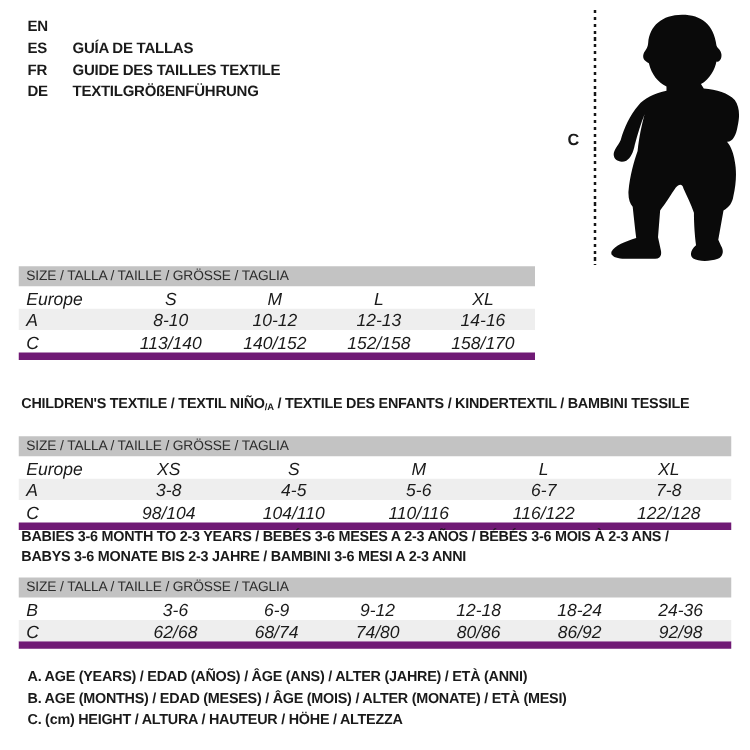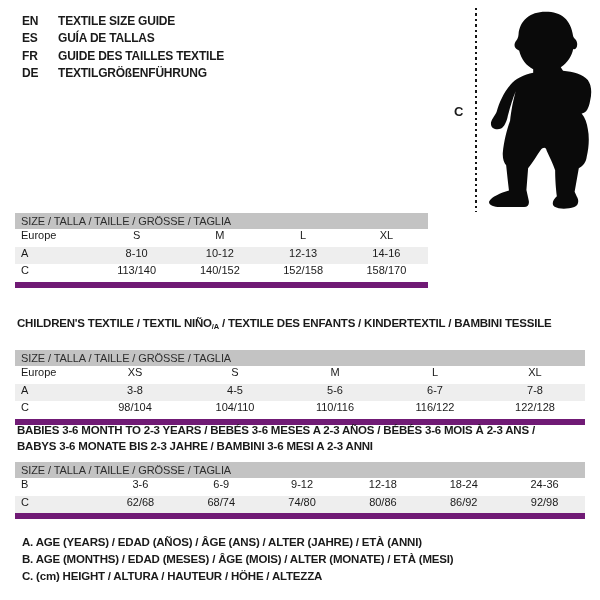--- a/index.html
+++ b/index.html
@@ -39,39 +39,38 @@
   #sec-babies h2 { line-height:15.5px; margin-bottom:8px; }
   .sub { font-size:7.5px; vertical-align:-2px; }
 
   .table { border-bottom:6px solid #701a75; }
   .w-junior { width:413px; }
   .w-full   { width:570px; }
   .t-bar {
     height:16px; line-height:16px; background:#c3c3c3;
     font-size:11px; color:#2d2d2d; padding-left:6px; letter-spacing:-0.1px;
   }
-  .t-row { display:flex; height:17.5px; align-items:flex-start; font-size:11px; }
+  .t-row { display:flex; height:17.5px; align-items:flex-end; font-size:14px;font-style:italic; }
   .t-row.shade { background:#eeeeee; }
   .t-label { padding-left:6px; }
   .lbl-junior   .t-label { width:80px; }
   .lbl-children .t-label { width:70px; }
   .lbl-babies   .t-label { width:85px; }
   .t-cell { flex:1 1 0; text-align:center; }
 
   
   .footnotes { position:absolute; left:22px; top:534px; }
   .footnote { font-size:11.5px; font-weight:700; letter-spacing:-0.2px; line-height:17px; white-space:nowrap; }
 </style>
 </head>
 <body>
 
 <div class="lang-header">
   <div class="lang-row">
     <span class="lang-code">EN</span>
-    <span class="lang-title">TEXTILE SIZE GUIDE</span>
   </div>
   <div class="lang-row">
     <span class="lang-code">ES</span>
     <span class="lang-title">GUÍA DE TALLAS</span>
   </div>
   <div class="lang-row">
     <span class="lang-code">FR</span>
     <span class="lang-title">GUIDE DES TAILLES TEXTILE</span>
   </div>
   <div class="lang-row">

